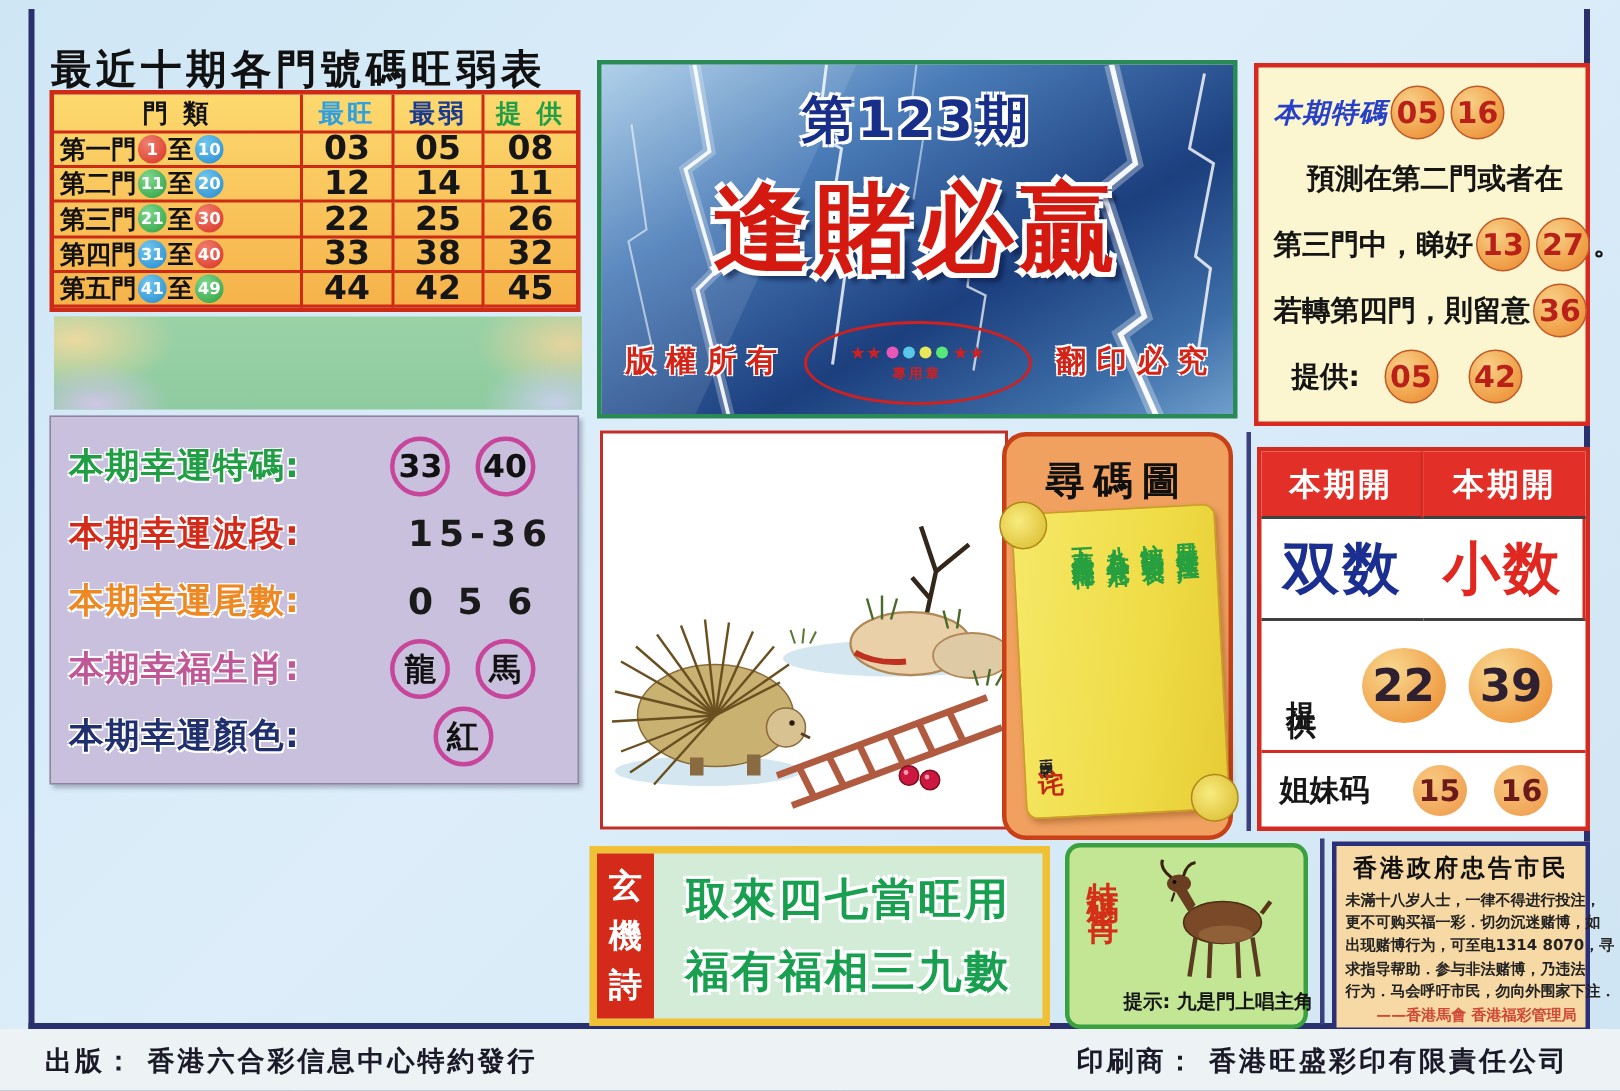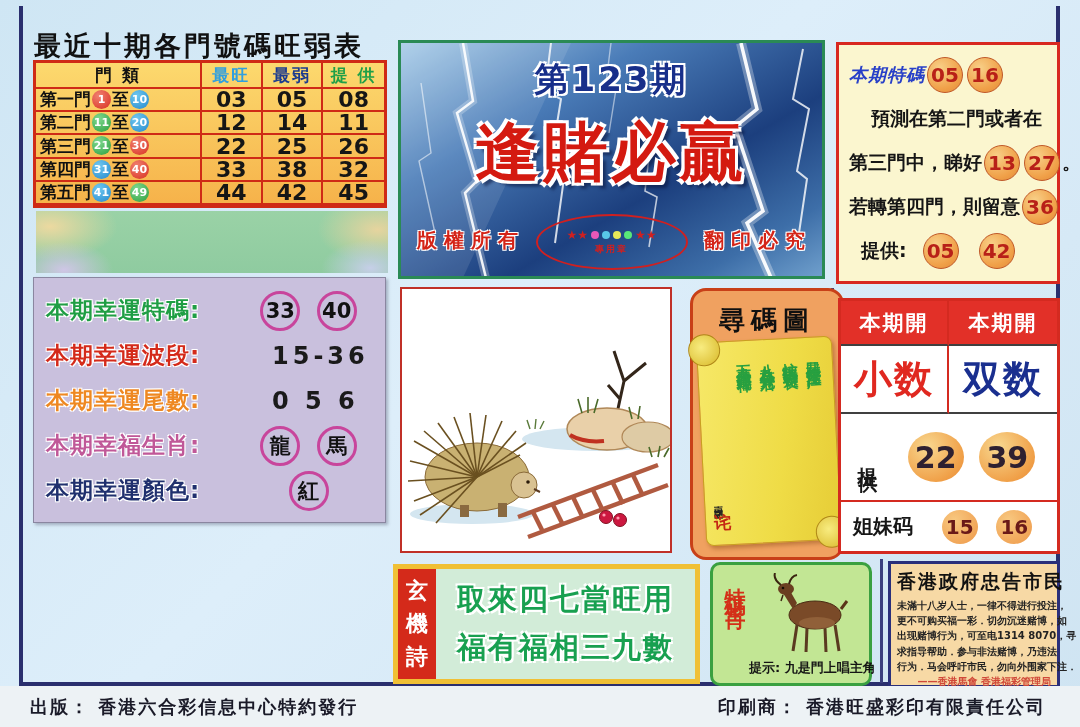--- a/index.html
+++ b/index.html
@@ -85,21 +85,21 @@
         background:radial-gradient(circle at 35% 30%,#f8d088,#f0a048 65%,#e08838);
         border:1px solid #c05828;align-items:center;justify-content:center;
         font-size:20px;font-weight:bold;color:#b82018;}
   .sp-ind{padding-left:22px;} .sp-ind2{padding-left:12px;}
 
   
   .picture{position:absolute;left:400px;top:287px;width:272px;height:266px;background:#fff;
            border:2px solid #c03028;}
 
   
-  .seekmap{position:absolute;left:690px;top:288px;width:154px;height:272px;background:#f0a160;
+  .seekmap{position:absolute;left:668px;top:288px;width:154px;height:272px;background:#f0a160;
            border:3px solid #c84018;border-radius:16px;}
   .sm-title{position:absolute;top:12px;left:0;right:0;text-align:center;font-size:26px;font-weight:bold;
             color:#101010;letter-spacing:6px;}
   .scroll{position:absolute;left:8px;top:48px;width:136px;height:204px;transform:rotate(-3deg);
           background:linear-gradient(100deg,#f6e868,#efdc46 60%,#e6cc36);border:1px solid #c8a020;
           border-radius:8px;box-shadow:2px 3px 4px rgba(120,60,10,.4);}
   .scroll:before{content:"";position:absolute;left:-9px;top:-9px;width:30px;height:30px;border-radius:50%;
           background:radial-gradient(circle at 40% 40%,#f8ec80,#d8b828);border:1px solid #b08818;}
   .scroll:after{content:"";position:absolute;right:-7px;bottom:-9px;width:30px;height:30px;border-radius:50%;
           background:radial-gradient(circle at 40% 40%,#f8ec80,#d8b828);border:1px solid #b08818;}
@@ -143,21 +143,21 @@
   .zodiac{position:absolute;left:710px;top:562px;width:162px;height:124px;background:#c2e694;
           border:3px solid #3aa040;border-radius:10px;}
   .zo-label{position:absolute;left:8px;top:6px;writing-mode:vertical-rl;font-size:21px;font-weight:bold;
             color:#d43018;letter-spacing:7px;height:112px;}
   .zo-hint{position:absolute;left:36px;bottom:6px;font-size:13px;font-weight:bold;color:#151515;white-space:nowrap;}
   .zo-goat{position:absolute;left:46px;top:8px;}
 
   
   .warning{position:absolute;left:888px;top:561px;width:172px;height:127px;background:#f7d9a5;
            border:3px solid #2a2f7a;padding:5px 6px 2px 6px;}
-  .w-title{text-align:center;font-size:19px;font-weight:bold;color:#111;letter-spacing:2px;margin-bottom:3px;white-space:nowrap;}
+  .w-title{text-align:center;font-size:16px;font-weight:bold;color:#111;letter-spacing:2px;margin-bottom:3px;white-space:nowrap;}
   .w-line{font-size:10px;font-weight:bold;color:#232323;line-height:1.52;white-space:nowrap;}
   .w-sign{font-size:10px;font-weight:bold;color:#d04838;text-align:right;margin-top:1px;white-space:nowrap;}
 
   
   .footer{position:absolute;left:0;top:686px;width:1080px;height:41px;background:#edf2f5;
           display:flex;align-items:center;}
   .f-pub{position:absolute;left:30px;font-size:18px;font-weight:bold;color:#1a1a28;letter-spacing:2px;}
   .f-print{position:absolute;right:34px;font-size:18px;font-weight:bold;color:#1a1a28;letter-spacing:2px;}
 </style>
 </head>
@@ -386,22 +386,22 @@
         <div>五声六律辩端祥</div>
       </div>
       <div class="sm-note">一字記之曰：</div>
       <div class="sm-note-char">诧</div>
     </div>
   </div>
 
   <div class="openp">
     <div class="op-cell op-head">本期開</div>
     <div class="op-cell op-head last-col">本期開</div>
+    <div class="op-cell op-big op-even-num last-col">双数</div>
     <div class="op-cell op-big op-small-num">小数</div>
-    <div class="op-cell op-big op-even-num last-col">双数</div>
     <div class="op-row">
       <span class="v-label">提供</span>
       <span class="op-codes">
         <span class="code-big">22</span>
         <span class="code-big">39</span>
       </span>
     </div>
     <div class="op-row lastrow">
       <span class="sister-label">姐妹码</span>
       <span class="op-codes">

